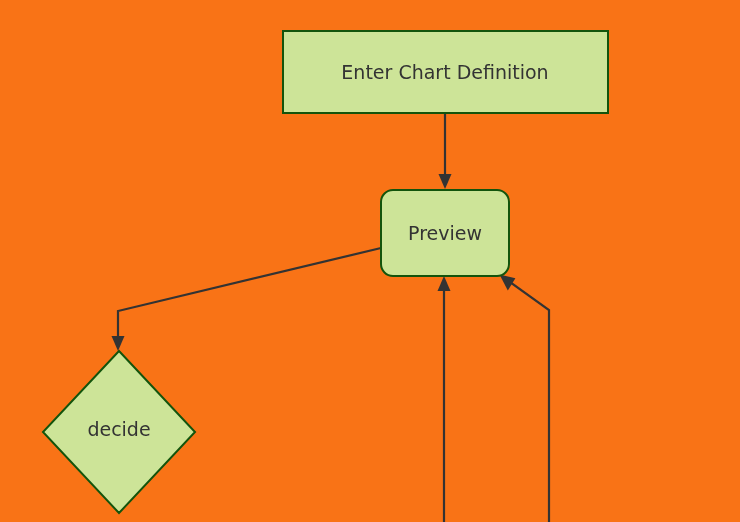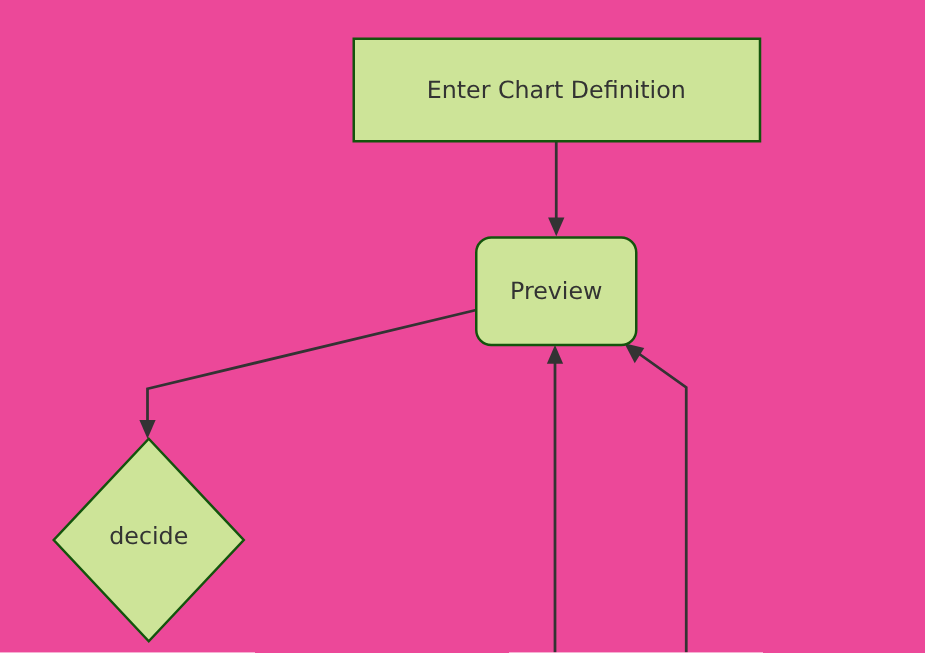--- a/index.html
+++ b/index.html
@@ -44,21 +44,21 @@
     stroke-linejoin: miter;
     stroke-linecap: butt;
   }
   .arrow-head {
     stroke: none;
   }
 </style>
 </head>
 <body>
 
-<div id="diagram-root" style="background: #ec4899;">
+<div id="diagram-root" style="background: #f97316;">
   <svg id="flowchart-svg" viewBox="0 0 740 522" xmlns="http://www.w3.org/2000/svg">
 
     <g>
 
       <g>
         <path class="edge-path" d="M 445,113 L 445,180" stroke="#333333"></path>
         <polygon class="arrow-head" points="445,189 438.5,174 451.5,174" fill="#333333"></polygon>
       </g>
 
       <g>

